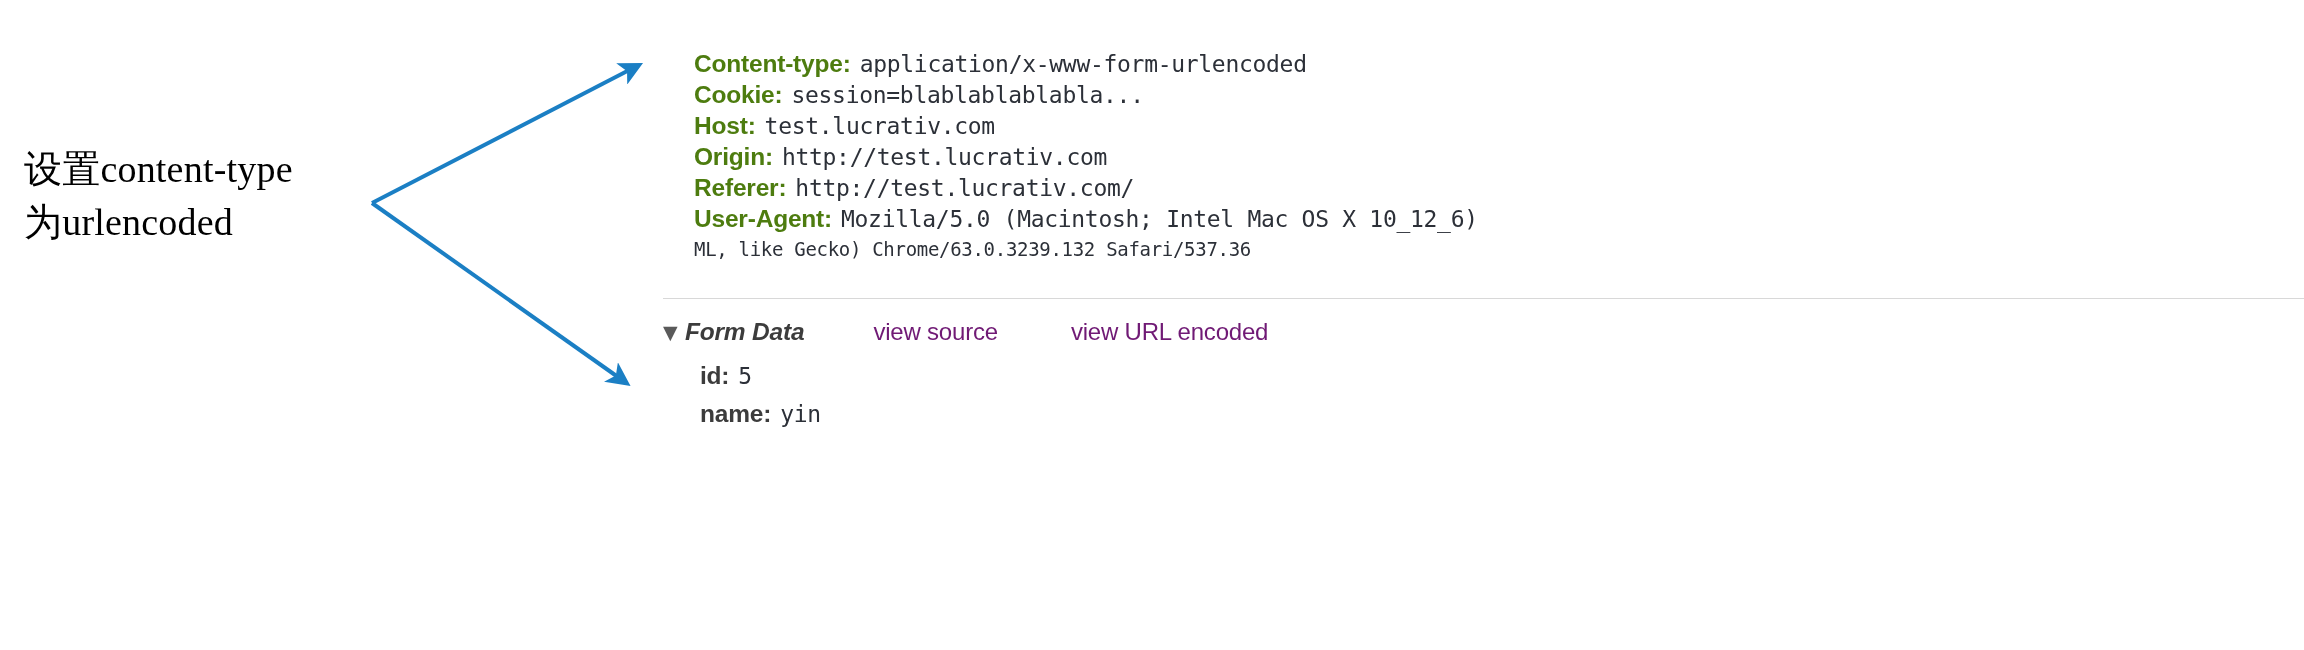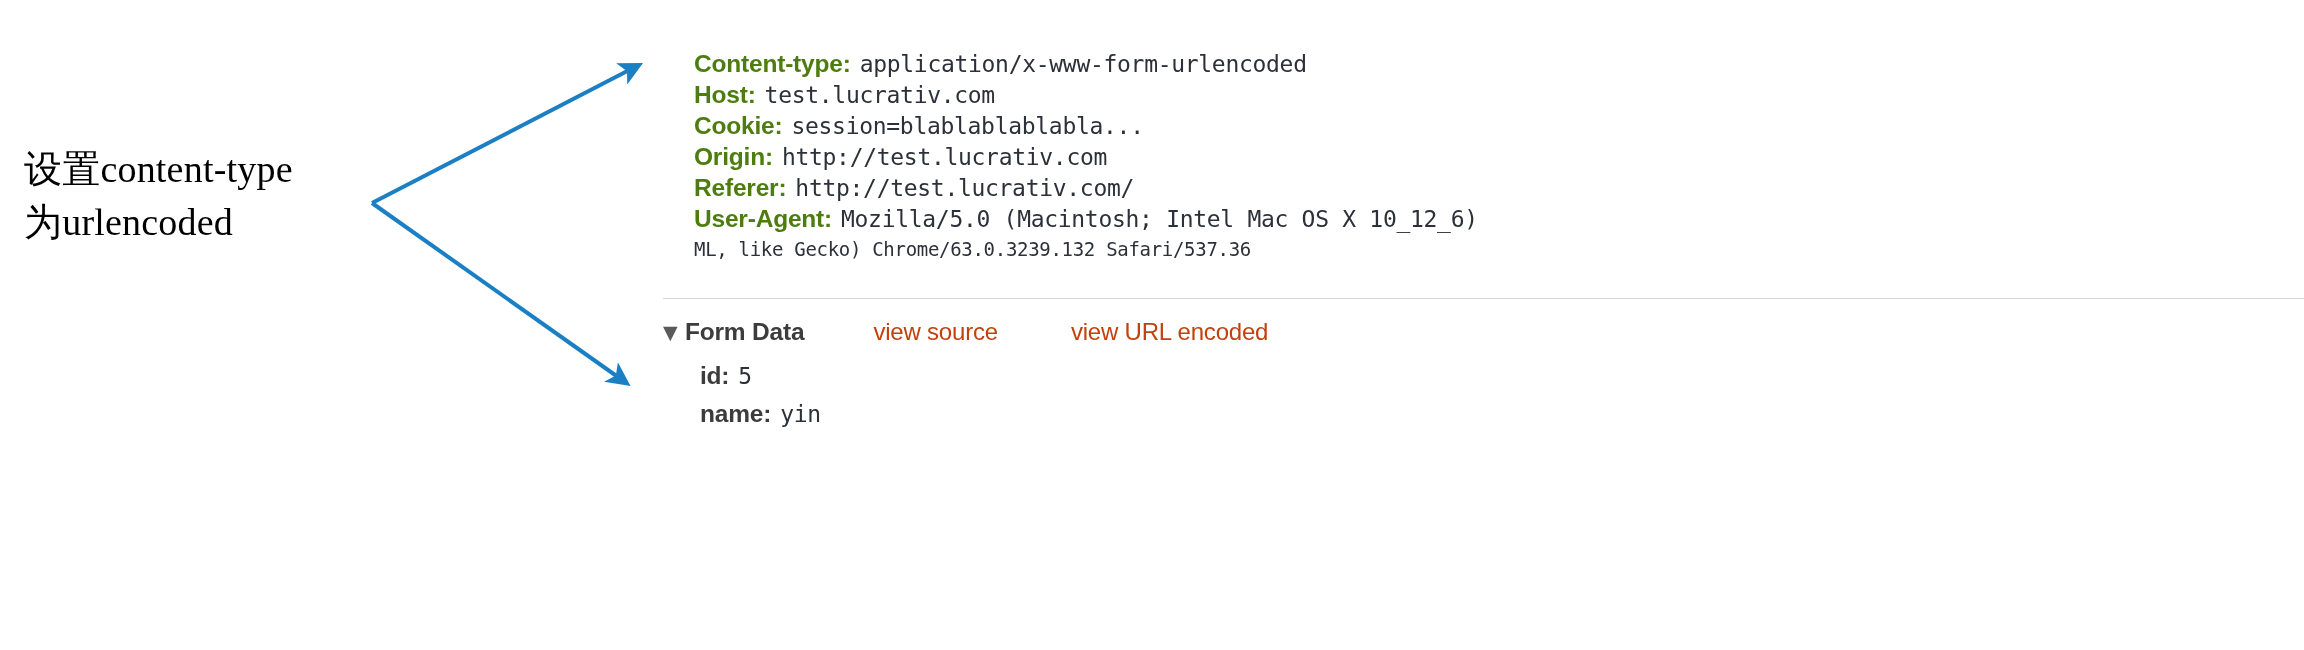--- a/index.html
+++ b/index.html
@@ -118,27 +118,28 @@
     width: 22px;
   }
   .fd-title {
     display: inline-block;
     vertical-align: middle;
     font-family: "Liberation Sans", sans-serif;
     font-weight: bold;
     font-size: 24.5px;
     color: #3c3c3c;
     letter-spacing: -0.2px;
+    font-style: italic;
   }
   .fd-link {
     display: inline-block;
     vertical-align: middle;
     font-family: "Liberation Sans", sans-serif;
     font-size: 24px;
-    color: #c2410c;
+    color: #701a75;
     letter-spacing: -0.2px;
     cursor: pointer;
   }
   .fd-link.first { margin-left: 69px; }
   .fd-link.second { margin-left: 73px; }
 
   .fd-rows { margin-top: 4px; padding-left: 37px; }
   .fd-row {
     height: 38px;
     line-height: 38px;
@@ -183,25 +184,25 @@
 
 <div id="devtools">
 
   <div class="hdr-list">
 
     <div class="hdr-row">
       <span class="hdr-name">Content-type:</span><span class="hdr-value">application/x-www-form-urlencoded</span>
     </div>
 
     <div class="hdr-row">
+      <span class="hdr-name">Cookie:</span><span class="hdr-value">session=blablablablabla...</span>
+    </div>
+
+    <div class="hdr-row">
       <span class="hdr-name">Host:</span><span class="hdr-value">test.lucrativ.com</span>
-    </div>
-
-    <div class="hdr-row">
-      <span class="hdr-name">Cookie:</span><span class="hdr-value">session=blablablablabla...</span>
     </div>
 
     <div class="hdr-row">
       <span class="hdr-name">Origin:</span><span class="hdr-value">http://test.lucrativ.com</span>
     </div>
 
     <div class="hdr-row">
       <span class="hdr-name">Referer:</span><span class="hdr-value">http://test.lucrativ.com/</span>
     </div>
 

